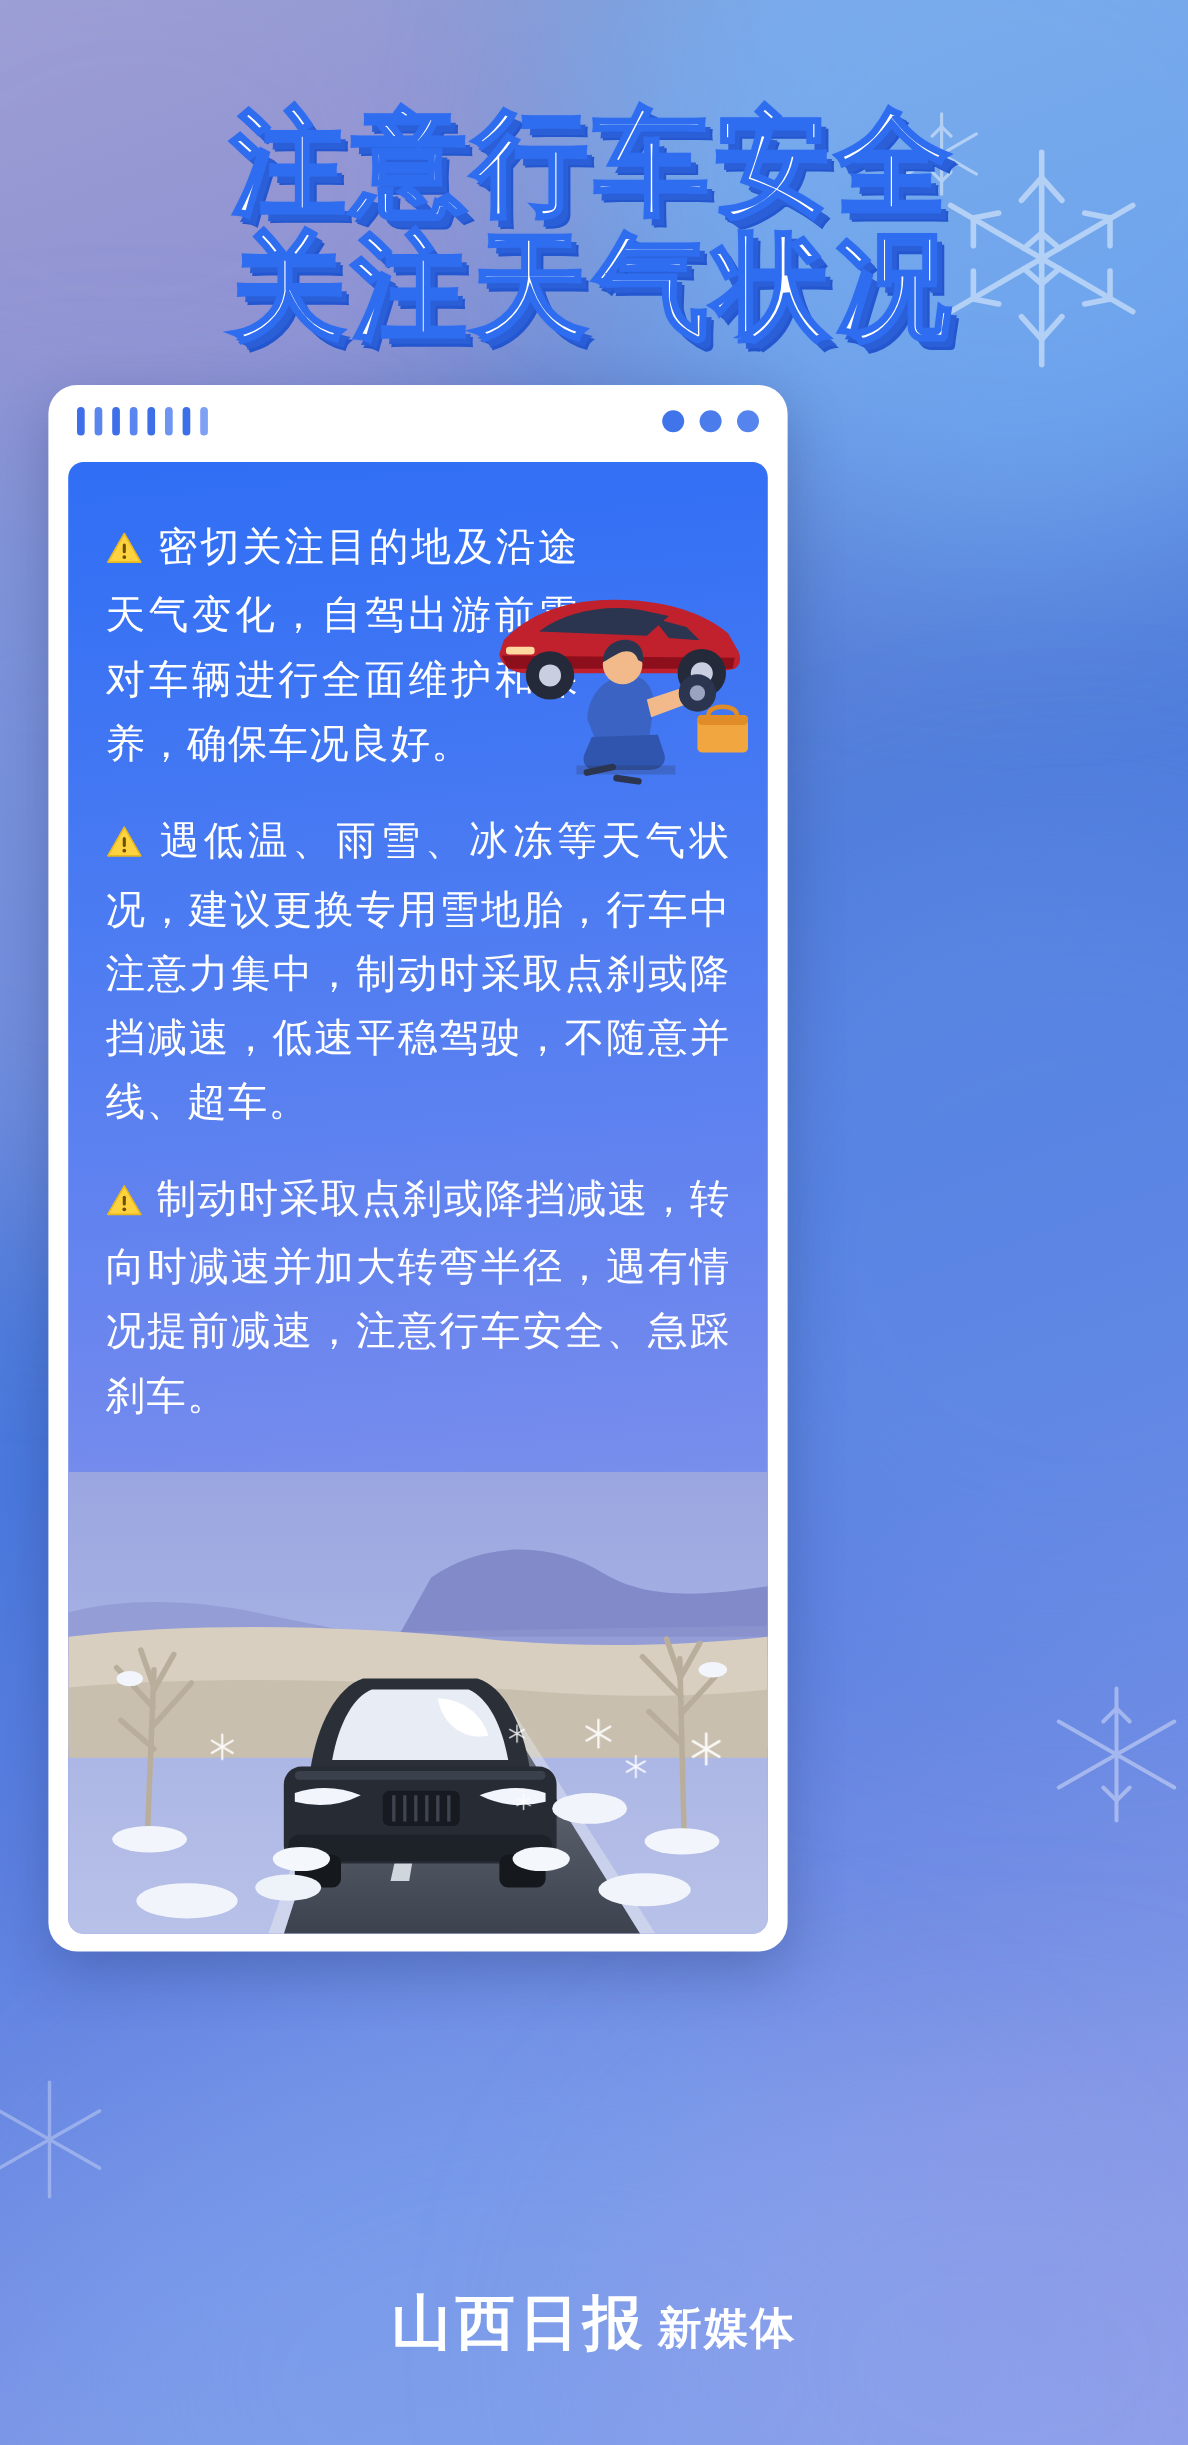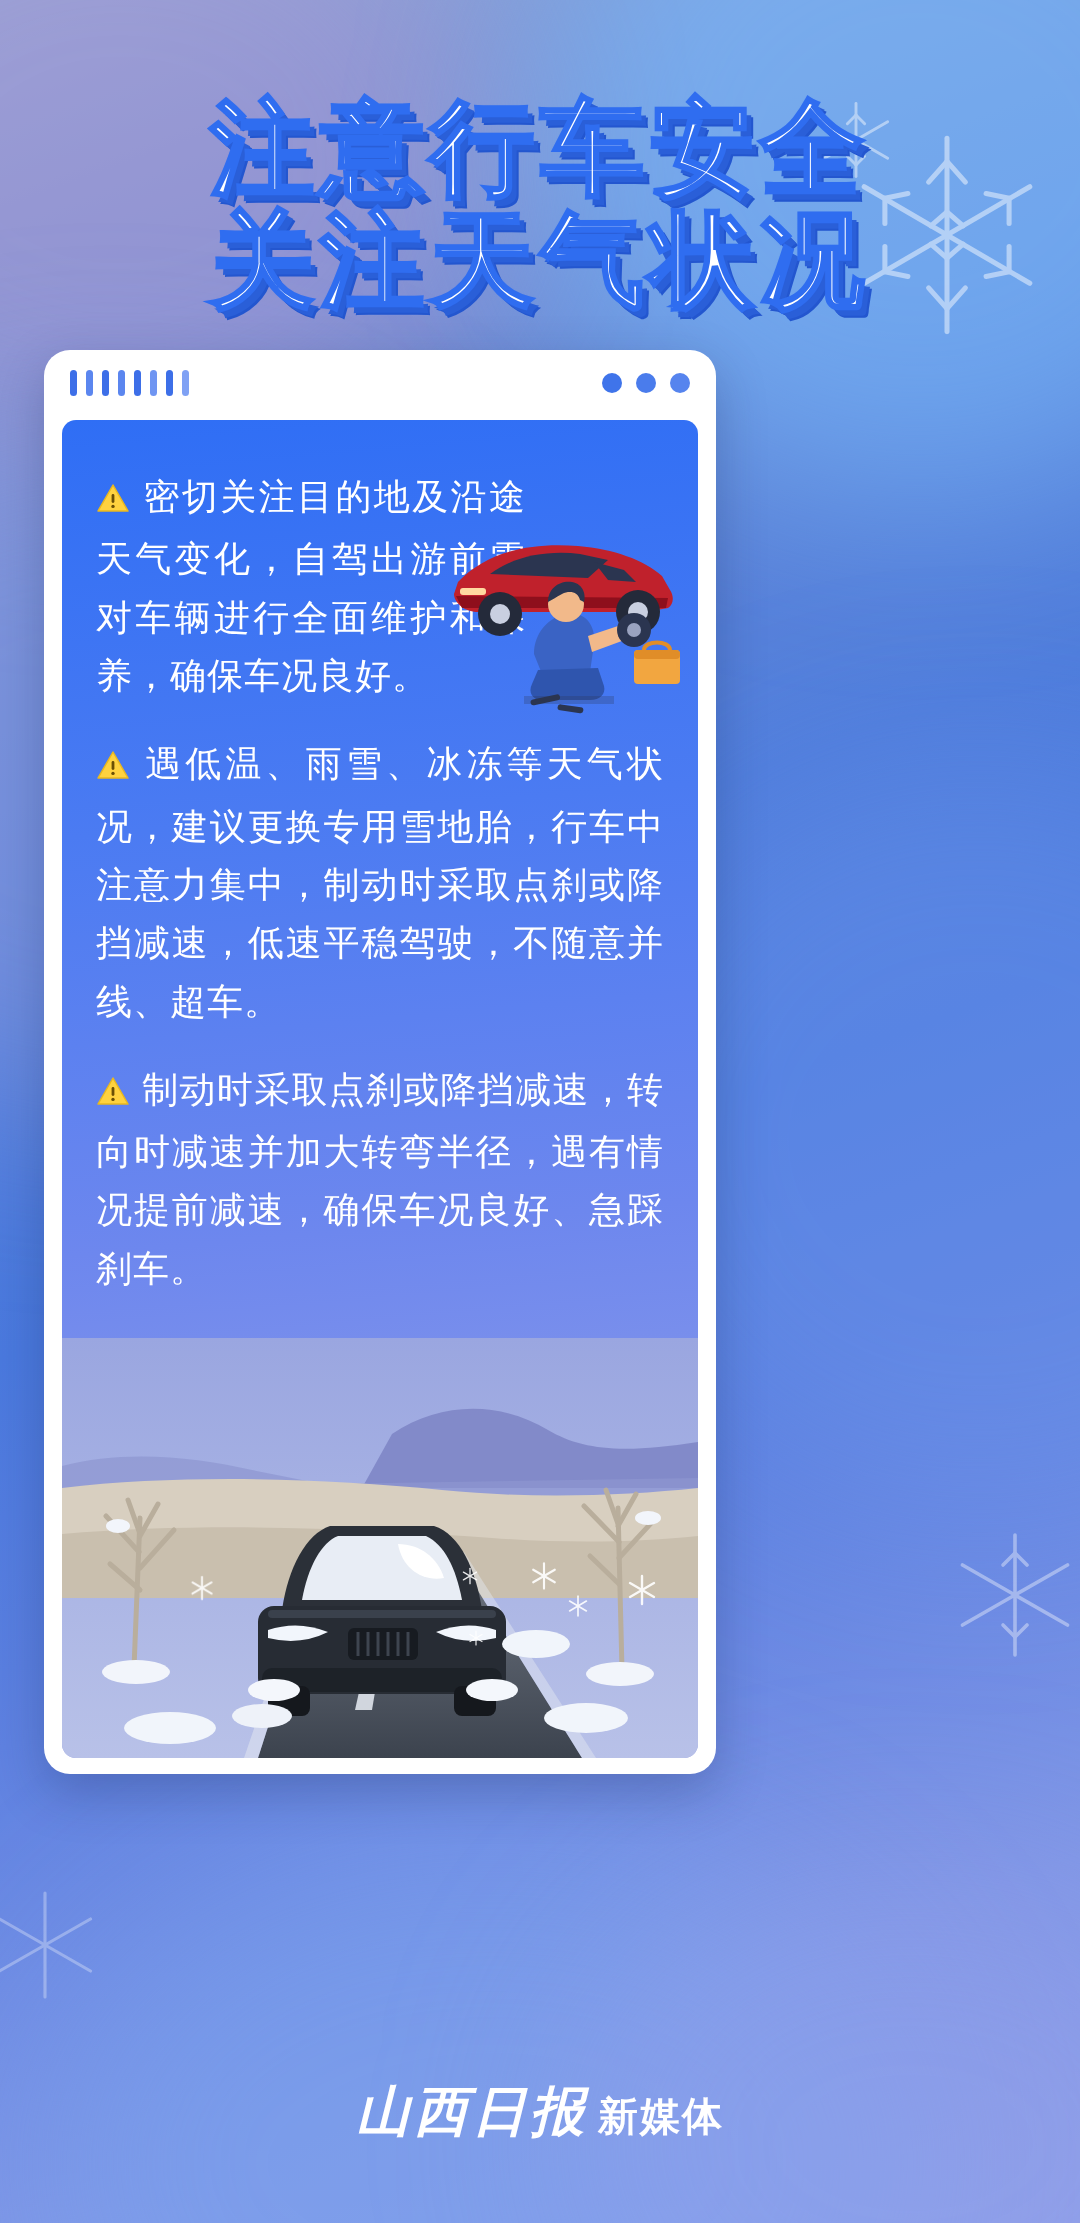--- a/index.html
+++ b/index.html
@@ -178,21 +178,20 @@
     display: inline-flex;
     align-items: baseline;
     gap: 10px;
   }
   .footer .brand-main {
     font-family: "DejaVu Serif", "Liberation Serif", serif;
     font-weight: 700;
     font-size: 54px;
     color: #ffffff;
     letter-spacing: 4px;
-    font-style: italic;
   }
   .footer .brand-sub {
     font-family: "DejaVu Serif", "Liberation Serif", serif;
     font-weight: 700;
     font-size: 40px;
     color: #ffffff;
     letter-spacing: 2px;
   }
 </style>
 </head>
@@ -364,21 +363,21 @@
           </span><span>遇低温、雨雪、冰冻等天气状况，建议更换专用雪地胎，行车中注意力集中，制动时采取点刹或降挡减速，低速平稳驾驶，不随意并线、超车。</span>
         </p>
 
         <p class="para p3">
           <span class="warn">
             <svg width="34" height="30" viewBox="0 0 34 30">
               <path d="M17 2 L32 28 L2 28 Z" fill="#ffd23f" stroke="#e9b81f" stroke-width="1.5" stroke-linejoin="round"></path>
               <rect x="15.6" y="11" width="2.8" height="9" rx="1.4" fill="#6b4f05"></rect>
               <circle cx="17" cy="23.4" r="1.7" fill="#6b4f05"></circle>
             </svg>
-          </span><span>制动时采取点刹或降挡减速，转向时减速并加大转弯半径，遇有情况提前减速，确保车况良好、急踩刹车。</span>
+          </span><span>制动时采取点刹或降挡减速，转向时减速并加大转弯半径，遇有情况提前减速，注意行车安全、急踩刹车。</span>
         </p>
       </div>
 
       <div class="scene">
         <svg viewBox="0 0 636 420" preserveAspectRatio="none">
           <defs>
             <linearGradient id="sky" x1="0" y1="0" x2="0" y2="1">
               <stop offset="0%" stop-color="#9aa6e0"></stop>
               <stop offset="100%" stop-color="#b8c1e8"></stop>
             </linearGradient>

